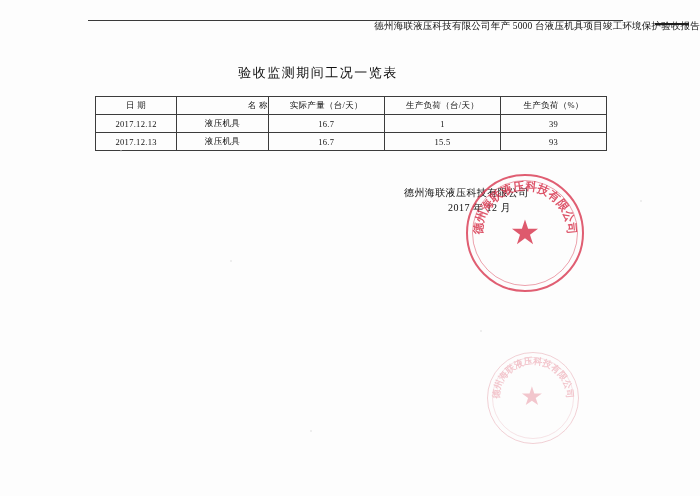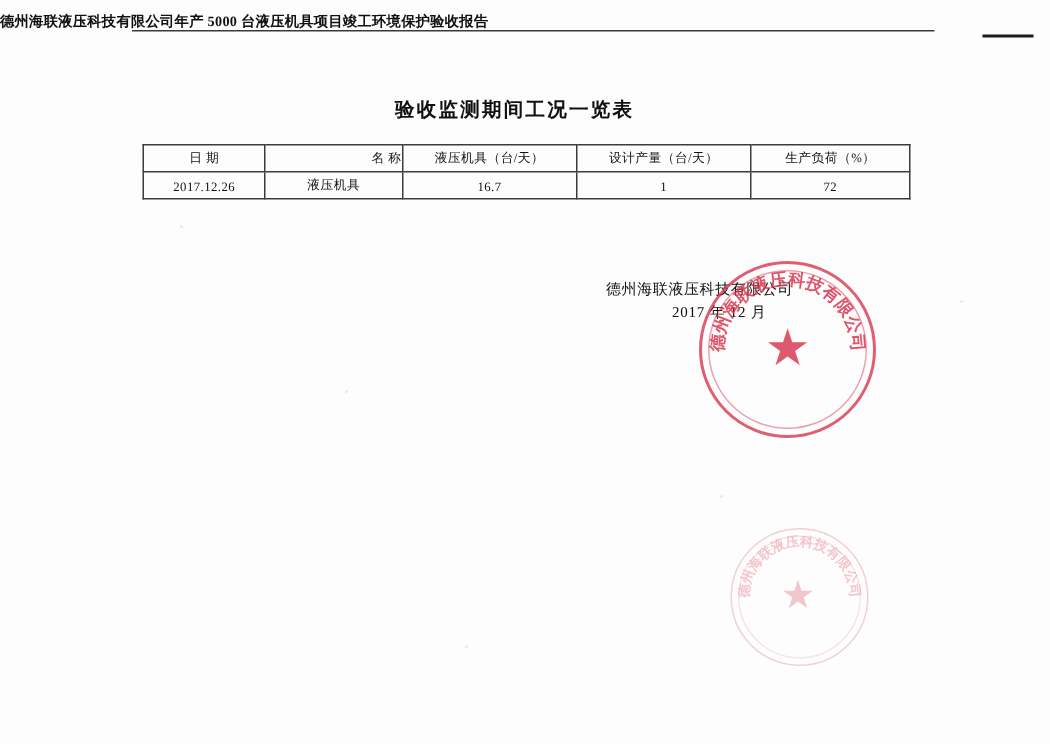--- a/index.html
+++ b/index.html
@@ -19,26 +19,26 @@
   .page {
     position: relative;
     width: 700px;
     height: 496px;
     background: #fdfdfd;
   }
 
   
   .doc-header {
     position: absolute;
-    top: 8px;
+    top: 20px;
     left: 0;
     width: 700px;
-    text-align: left;
+    text-align: right;
     font-size: 9.5px;
-    font-weight: bold;
+    font-weight: normal;
     letter-spacing: 0.2px;
     color: #111;
     white-space: nowrap;
   }
   .header-rule {
     position: absolute;
     top: 20px;
     left: 88px;
     width: 535px;
     height: 1px;
@@ -54,24 +54,23 @@
   }
 
   
   .doc-title {
     position: absolute;
     top: 64px;
     left: 0;
     width: 636px;
     text-align: center;
     font-size: 13px;
-    font-weight: bold;
+    font-weight: normal;
     letter-spacing: 1.5px;
     color: #111;
-    padding-left: 25px;
   }
 
   
   .table-wrap {
     position: absolute;
     top: 96px;
     left: 95px;
     width: 512px;
   }
   table.data-table {
@@ -232,30 +231,37 @@
   <div class="header-rule-right"></div>
 
   <div class="doc-title">验收监测期间工况一览表</div>
 
   <div class="table-wrap">
     <table class="data-table">
       <tbody>
         <tr class="head-row">
           <th>日 期</th>
           <th>名 称</th>
-          <th>液压机具（台/天）</th>
-          <th>设计产量（台/天）</th>
+          <th>实际产量（台/天）</th>
+          <th>生产负荷（台/天）</th>
           <th>生产负荷（%）</th>
         </tr>
         <tr>
-          <td>2017.12.26</td>
+          <td>2017.12.12</td>
           <td>液压机具</td>
           <td>16.7</td>
           <td>1</td>
-          <td>72</td>
+          <td>39</td>
+        </tr>
+        <tr>
+          <td>2017.12.13</td>
+          <td>液压机具</td>
+          <td>16.7</td>
+          <td>15.5</td>
+          <td>93</td>
         </tr>
       </tbody>
     </table>
   </div>
 
   <div class="sign-block">
     <div class="sign-company">德州海联液压科技有限公司</div>
     <div class="sign-date">2017 年 12 月</div>
   </div>
 

